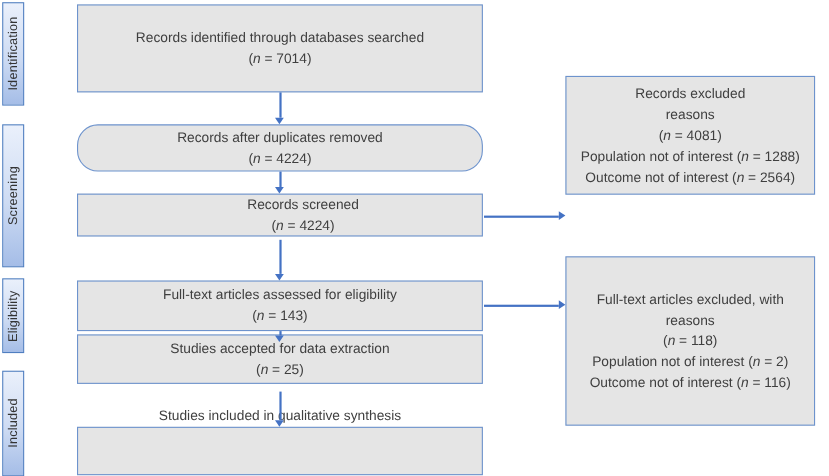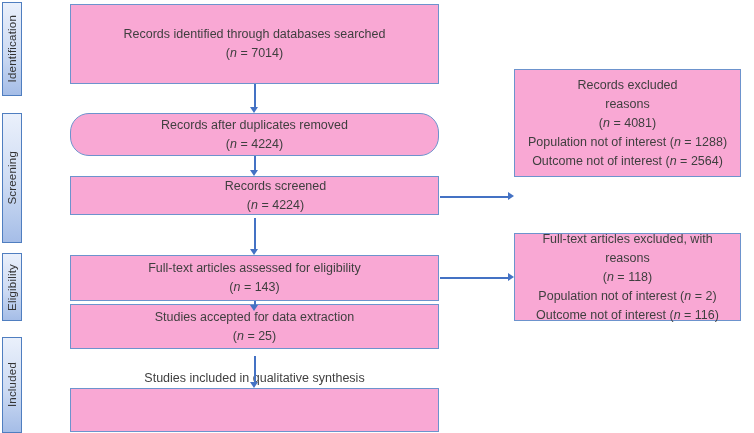--- a/index.html
+++ b/index.html
@@ -39,21 +39,21 @@
     transform: rotate(180deg);
     font-size: 11.5px;
     letter-spacing: 0.2px;
     color: #333;
     white-space: nowrap;
   }
   
   .box {
     position: absolute;
     border: 1px solid var(--box-border);
-    background: #f9a8d4;
+    background: #e5e5e5;
     display: flex;
     flex-direction: column;
     align-items: center;
     justify-content: center;
     text-align: center;
     font-size: 12.5px;
     line-height: 19px;
     color: var(--text);
     padding: 2px 6px;
   }
@@ -135,21 +135,21 @@
       <div>(<i>n</i> = 25)</div>
     </div>
 
   <div class="box side" style="top:69px;height:108px;">
       <div>Records excluded</div>
       <div>reasons</div>
       <div>(<i>n</i> = 4081)</div>
       <div>Population not of interest (<i>n</i> = 1288)</div>
       <div>Outcome not of interest (<i>n</i> = 2564)</div>
     </div>
-  <div class="box side" style="top:233px;height:88px;">
+  <div class="box side" style="top:233px;height:154px;">
       <div>Full-text articles excluded, with</div>
       <div>reasons</div>
       <div>(<i>n</i> = 118)</div>
       <div>Population not of interest (<i>n</i> = 2)</div>
       <div>Outcome not of interest (<i>n</i> = 116)</div>
     </div>
 
   <div class="varrow" style="left:254px;top:84px;height:23px;"></div>
   <div class="varrow" style="left:254px;top:156px;height:14px;"></div>
   <div class="varrow" style="left:254px;top:218px;height:31px;"></div>

